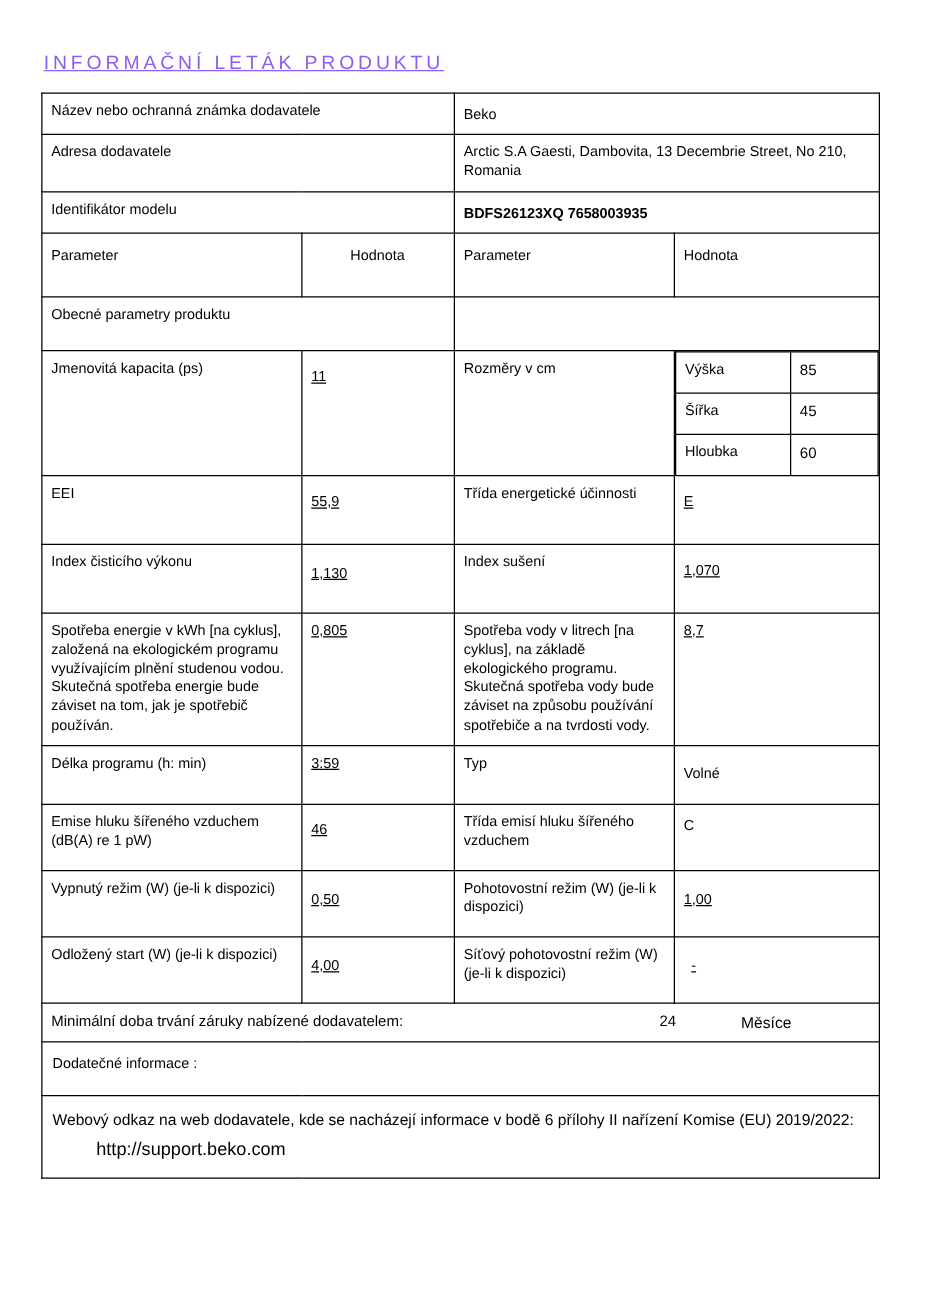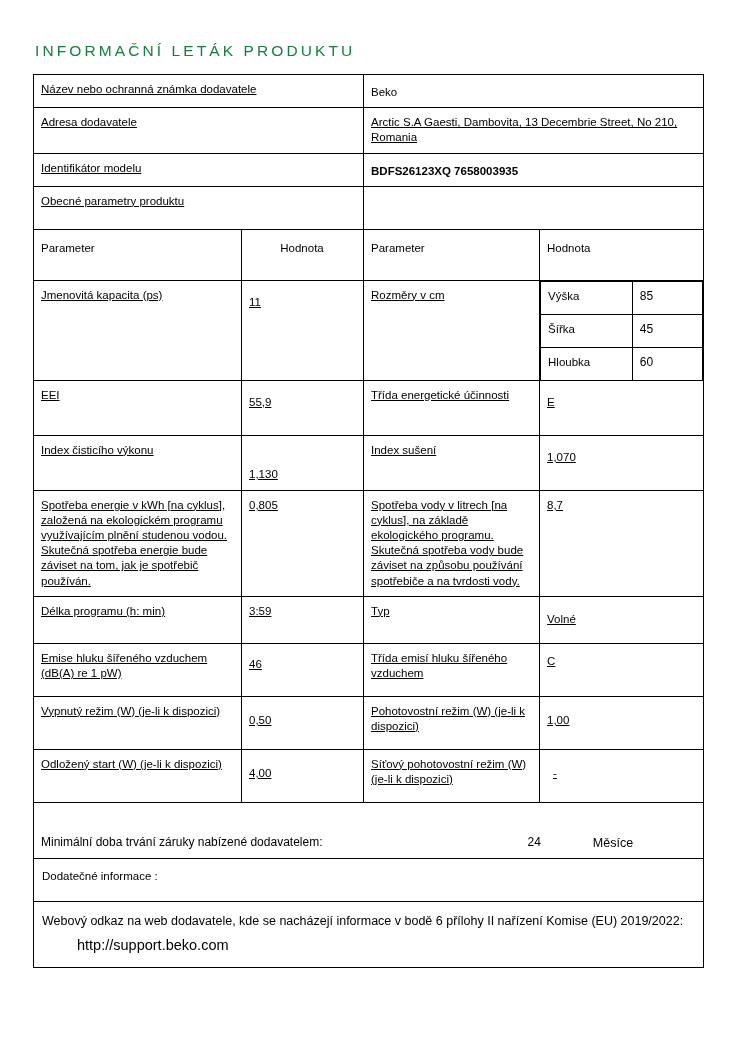--- a/index.html
+++ b/index.html
@@ -21,35 +21,36 @@
     width: 740px;
     height: 1050px;
     box-sizing: border-box;
     padding: 30px 38px 0 33px;
   }
   .doc-title {
     font-size: 15.5px;
     letter-spacing: 3.1px;
     font-weight: 400;
     margin: 12px 0 14px 2px;
-    color: #15803d;
+    color: #8b5cf6;
+    text-decoration: underline;
   }
   table.sheet {
     border-collapse: collapse;
     table-layout: fixed;
     width: 670px;
   }
   table.sheet td {
     border: 1px solid #000;
     vertical-align: top;
     padding: 7px 8px 7px 7px;
     font-size: 11.5px;
     line-height: 1.32;
   }
-  .lbl { font-size: 11.5px; text-decoration: underline; }
+  .lbl { font-size: 11.5px; }
   .val { font-size: 13px; }
   .val-bold { font-size: 13.5px; font-weight: bold; margin-left: 48px; }
   .hdr { font-size: 13.5px; }
   .nopad { padding: 0 !important; margin-left: 12px; }
   .inner {
     border-collapse: collapse;
     width: 100%;
     table-layout: fixed;
   }
   .inner td {
@@ -59,21 +60,20 @@
     font-size: 11.5px;
     height: 18px;
   }
   .inner tr:last-child td { border-bottom: 0; }
   .inner td.dimlabel { width: 58%; }
   .inner td.dimval { width: 42%; font-size: 12px; }
   .center-val { font-size: 13px; text-decoration: underline; }
   .warranty-row td { padding: 10px 8px; }
   .warranty-inner {
     display: flex;
-    margin-top: 25px;
   }
   .warranty-text { font-size: 12px; }
   .warranty-num { font-size: 12px; margin-left: 205px; }
   .warranty-unit { font-size: 12.5px; margin-left: 52px; }
   .link-cell { padding: 10px 8px 12px 8px !important; }
   .link-text { font-size: 12.5px; line-height: 1.45; }
   .url { font-size: 14.5px; margin-top: 6px; display: block; margin-left: 35px; }
   .mid-pad { padding-top: 10px !important; }
 </style>
 </head>
@@ -101,29 +101,29 @@
       <td colspan="2" class="lbl">Adresa dodavatele</td>
       <td colspan="2" class="lbl">Arctic S.A  Gaesti, Dambovita, 13 Decembrie Street, No 210, Romania</td>
     </tr>
 
     <tr>
       <td colspan="2" class="lbl">Identifikátor modelu</td>
       <td colspan="2" class="val-bold mid-pad">BDFS26123XQ 7658003935</td>
     </tr>
 
     <tr>
-      <td colspan="2" class="lbl" style="height:28px">Obecné parametry produktu</td>
-      <td colspan="2" class="lbl"></td>
-    </tr>
-
-    <tr>
       <td class="hdr" style="height:32px; padding-top:11px">Parameter</td>
       <td class="hdr" style="padding-top:11px; text-align:center">Hodnota</td>
       <td class="hdr" style="padding-top:11px">Parameter</td>
       <td class="hdr" style="padding-top:11px">Hodnota</td>
+    </tr>
+
+    <tr>
+      <td colspan="2" class="lbl" style="height:28px">Obecné parametry produktu</td>
+      <td colspan="2" class="lbl"></td>
     </tr>
 
     <tr>
       <td class="lbl">Jmenovitá kapacita (ps)</td>
       <td class="center-val" style="padding-top:14px">11</td>
       <td class="lbl">Rozměry v cm</td>
       <td class="nopad">
         <table class="inner">
           <tbody>
                 <tr>
@@ -145,21 +145,21 @@
 
     <tr>
       <td class="lbl" style="height:40px">EEI</td>
       <td class="center-val" style="padding-top:14px">55,9</td>
       <td class="lbl">Třída energetické účinnosti</td>
       <td class="center-val" style="padding-top:14px">E</td>
     </tr>
 
     <tr>
       <td class="lbl" style="height:40px">Index čisticího výkonu</td>
-      <td class="center-val" style="padding-top:31px">1,130</td>
+      <td class="center-val" style="padding-top:16px">1,130</td>
       <td class="lbl">Index sušení</td>
       <td class="center-val" style="padding-top:14px">1,070</td>
     </tr>
 
     <tr>
       <td class="lbl">Spotřeba energie v kWh [na cyklus], založená na ekologickém programu využívajícím plnění studenou vodou. Skutečná spotřeba energie bude záviset na tom, jak je spotřebič používán.</td>
       <td class="center-val">0,805</td>
       <td class="lbl">Spotřeba vody v litrech [na cyklus], na základě ekologického programu. Skutečná spotřeba vody bude záviset na způsobu používání spotřebiče a na tvrdosti vody.</td>
       <td class="center-val">8,7</td>
     </tr>

